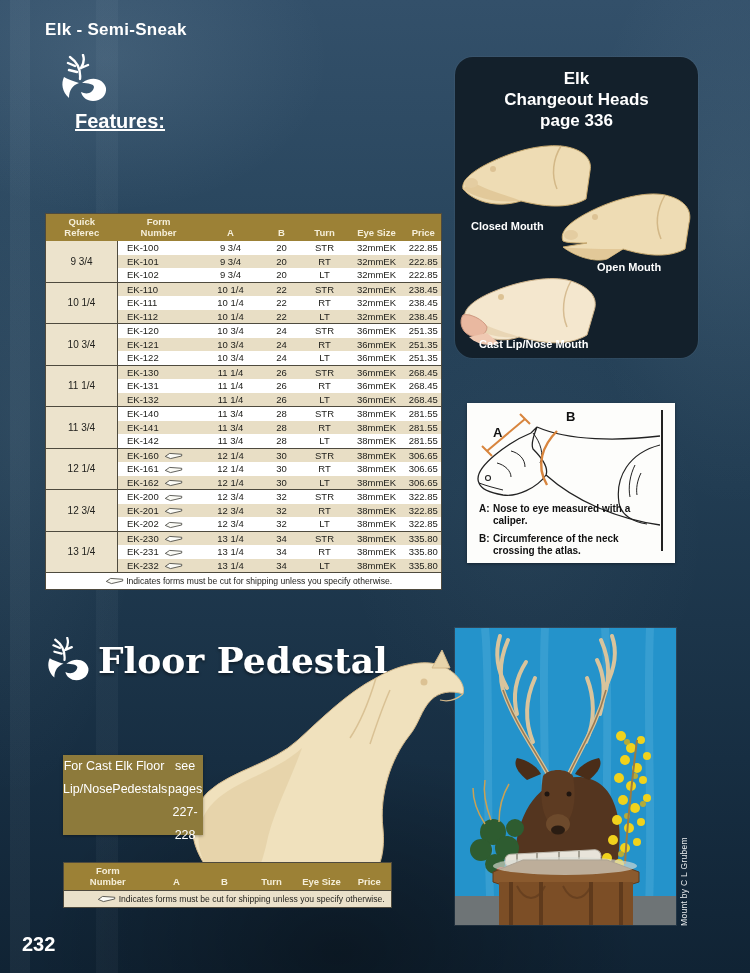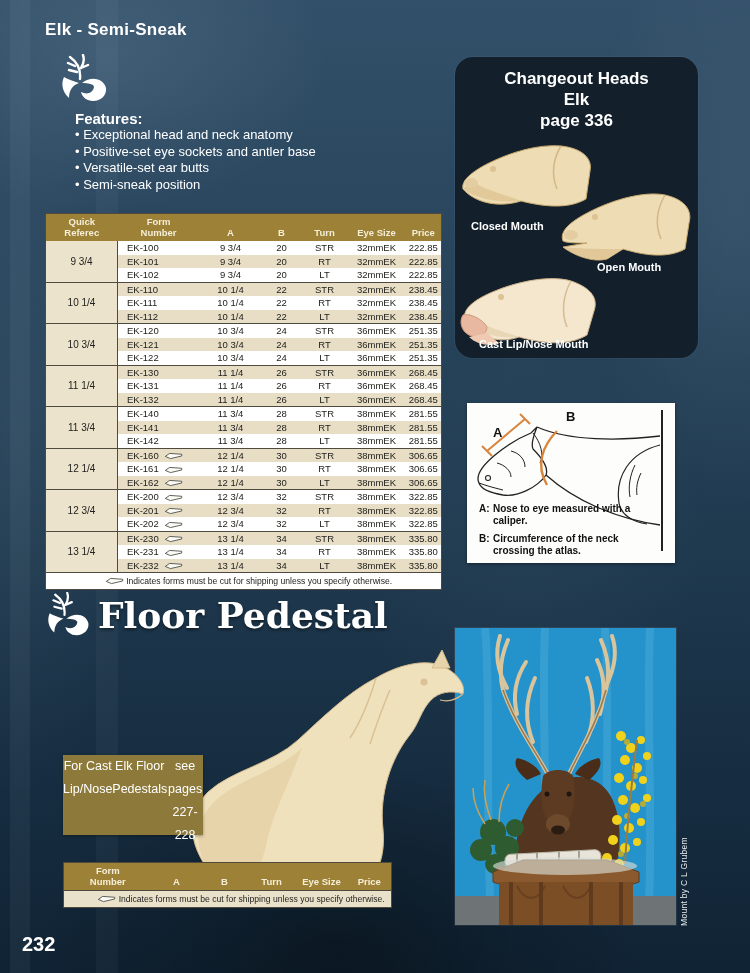--- a/index.html
+++ b/index.html
@@ -16,21 +16,21 @@
       linear-gradient(90deg, transparent 10px, rgba(200,220,232,0.055) 10px, rgba(200,220,232,0.055) 30px, transparent 30px, transparent 96px, rgba(200,220,232,0.045) 96px, rgba(200,220,232,0.045) 118px, transparent 118px);}
   .abs{position:absolute;}
   
   .breadcrumb{left:45px;top:20px;color:#fff;font-size:17px;font-weight:bold;letter-spacing:.3px;}
   .sec-title{display:flex;align-items:flex-start;color:#fff;}
   .sec-title .ttl{font-family:"DejaVu Serif","Liberation Serif",serif;font-weight:bold;color:#fff;
     text-shadow:0 2px 3px rgba(0,0,0,.45);}
   .deer{flex:0 0 auto;}
   
   .features{left:75px;top:110px;color:#fff;}
-  .features .ft{font-size:15px;font-weight:bold;margin-bottom:0;}
+  .features .ft{font-size:20px;font-weight:bold;margin-bottom:20px;text-decoration:underline;}
   .features li{font-size:13px;line-height:16.5px;list-style:none;}
   .features li::before{content:"• ";}
   .features ul{margin:0;padding:0;}
   
   table{border-collapse:collapse;table-layout:fixed;background:#fff;}
   .cattable{border:1.5px solid #4e4a3e;}
   .cattable th{background:#9c8136;color:#f5eed8;font-size:9.5px;font-weight:bold;
     vertical-align:bottom;padding:2px 0 3px;white-space:pre-line;line-height:11px;}
   .cattable td{font-size:9.5px;color:#22221e;height:13.5px;padding:0;text-align:center;line-height:13px;}
   tr.beige td{background:#e8dec5;}
@@ -72,26 +72,20 @@
   <div class="abs sec-title" style="left:60px;top:54px;">
     <svg class="deer" width="52" height="50" viewBox="0 0 52 50">
       <path d="M20 25 C21 15 17 8 10 3 M15 12 L8 9 M17 18 L9 16 M21 14 C25 8 24 4 23 1 M21 14 L28 11" stroke="#fff" stroke-width="2.4" fill="none" stroke-linecap="round"></path>
       <path d="M4 23 C1 29 2 38 9 44 C9 36 13 31 19 29 C13 27 7 25 4 23 Z" fill="#fff"></path>
       <path d="M22 29 C32 21 44 25 46 34 C47 41 41 47 33 47 C27 47 22 43 21 38 C27 41 33 39 34 33 C34 30 28 29 22 29 Z" fill="#fff"></path>
     </svg>
   </div>
 
   <div class="abs features">
     <div class="ft">Features:</div>
-    <ul>
-      <li>Exceptional head and neck anatomy</li>
-      <li>Positive-set eye sockets and antler base</li>
-      <li>Versatile-set ear butts</li>
-      <li>Semi-sneak position</li>
-    </ul>
   </div>
 
   <table class="abs cattable" style="left:45px;top:213px;width:396px;">
     <colgroup>
         <col style="width:72px">
         <col style="width:82px">
         <col style="width:62px">
         <col style="width:40px">
       <col style="width:46px">
         <col style="width:58px">
@@ -332,22 +326,22 @@
         <tr class="fnote">
           <td colspan="7"><svg class="cut" viewBox="0 0 22 9">
               <path d="M1.5 5 L6.5 1.5 L20.5 2.5 L20.5 4.5 L7.5 7.5 Z" fill="#fbfbf6" stroke="#4a4a44" stroke-width="1"></path>
             </svg> Indicates forms must be cut for shipping unless you specify otherwise.</td>
         </tr>
       </tbody>
   </table>
 
   <div class="abs chbox">
     <div class="bt">
+      <div>Elk</div>
       <div>Changeout Heads</div>
-      <div>Elk</div>
       <div>page 336</div>
     </div>
     <svg class="abs" style="left:2px;top:80px;" width="140" height="85" viewBox="0 0 140 85">
       <path d="M6 52 C4 44 14 35 32 26 C54 15 82 7 104 9 C124 11 136 21 133 34 L129 62 C110 73 84 69 64 64 C42 71 18 66 6 52 Z" fill="#eedcb4" stroke="#c8a96f" stroke-width="1"></path>
       <path d="M6 52 C20 62 40 66 64 64 C50 58 30 54 14 44 Z" fill="#dfc493" opacity=".8"></path>
       <path d="M104 9 C96 22 94 38 100 52" stroke="#d3b887" stroke-width="1.5" fill="none"></path>
       <ellipse cx="14" cy="46" rx="7" ry="5" fill="#e4cda1"></ellipse>
       <circle cx="36" cy="32" r="3" fill="#dcc294"></circle>
     </svg>
     <div class="headlabel" style="left:16px;top:163px;">Closed Mouth</div>
@@ -388,21 +382,21 @@
     <div class="dtxt" style="left:26px;top:24px;font-size:13px;">A</div>
     <div class="dtxt" style="left:99px;top:8px;font-size:13px;">B</div>
     <div class="dtxt" style="left:12px;top:100px;width:185px;">
       <span class="dl">A:</span><span class="dd">Nose to eye measured with a caliper.</span>
     </div>
     <div class="dtxt" style="left:12px;top:130px;width:185px;">
       <span class="dl">B:</span><span class="dd">Circumference of the neck crossing the atlas.</span>
     </div>
   </div>
 
-  <div class="abs sec-title" style="left:46px;top:592px;">
+  <div class="abs sec-title" style="left:46px;top:637px;">
     <svg class="deer" width="48" height="46" viewBox="0 0 52 50">
       <path d="M20 25 C21 15 17 8 10 3 M15 12 L8 9 M17 18 L9 16 M21 14 C25 8 24 4 23 1 M21 14 L28 11" stroke="#fff" stroke-width="2.4" fill="none" stroke-linecap="round"></path>
       <path d="M4 23 C1 29 2 38 9 44 C9 36 13 31 19 29 C13 27 7 25 4 23 Z" fill="#fff"></path>
       <path d="M22 29 C32 21 44 25 46 34 C47 41 41 47 33 47 C27 47 22 43 21 38 C27 41 33 39 34 33 C34 30 28 29 22 29 Z" fill="#fff"></path>
     </svg>
     <div class="ttl" style="font-size:36px;margin-left:4px;margin-top:2px;">Floor Pedestal</div>
   </div>
 
   <svg class="abs photo" width="221" height="297" viewBox="0 0 221 297">
     <rect width="221" height="297" fill="#2493cb"></rect>

